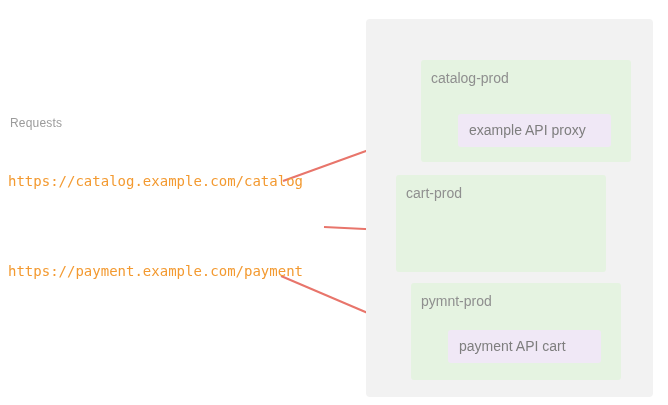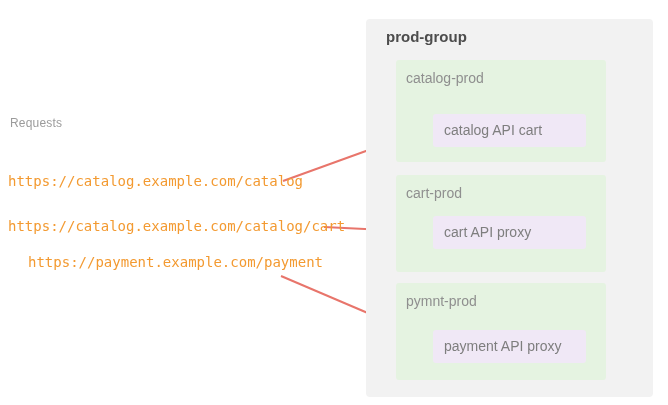--- a/index.html
+++ b/index.html
@@ -28,21 +28,21 @@
     position: absolute;
     left: 8px;
     font-family: "DejaVu Sans Mono", "Liberation Mono", monospace;
     font-size: 14px;
     line-height: 13px;
     color: var(--url-text, #f39a31);
     white-space: nowrap;
   }
   .url-0 { top: 175px; }
   .url-1 { top: 220px; }
-  .url-2 { top: 256px; margin-left: 20px; }
+  .url-2 { top: 265px; }
 
   
   .group {
     position: absolute;
     left: 366px;
     top: 19px;
     width: 287px;
     height: 378px;
     background: var(--group-bg, #f2f2f2);
     border-radius: 4px;
@@ -55,23 +55,23 @@
     font-weight: bold;
     color: var(--group-label, #4d4d4d);
   }
   .env {
     position: absolute;
     left: 30px;
     width: 210px;
     background: var(--env-bg, #e5f3e1);
     border-radius: 3px;
   }
-  .env-0 { top: 41px;  height: 102px; }
+  .env-0 { top: 41px;  height: 102px; margin-left: 25px; }
   .env-1 { top: 156px; height: 97px; }
-  .env-2 { top: 264px; height: 97px; }
+  .env-2 { top: 264px; height: 97px; margin-left: 15px; }
   .env-label {
     position: absolute;
     left: 10px;
     top: 10px;
     font-size: 14px;
     color: var(--env-label, #8f8f8f);
   }
   .proxy {
     position: absolute;
     left: 37px;
@@ -119,35 +119,32 @@
       </marker>
     </defs>
     <line marker-end="url(#ah)" x1="283" y1="181" x2="424" y2="130"></line>
     <line marker-end="url(#ah)" x1="324" y1="227" x2="426" y2="232"></line>
     <line marker-end="url(#ah)" x1="281" y1="276" x2="424" y2="337"></line>
   </svg>
 
   <div class="req-title">Requests</div>
 
   <div class="url url-0">https://catalog.example.com/catalog</div>
-  <div class="url url-1">https://catalog.example.com/catalog/cart</div>
   <div class="url url-2">https://payment.example.com/payment</div>
 
   <div class="group">
-    <div class="group-label">prod-group</div>
 
     <div class="env env-0">
       <div class="env-label">catalog-prod</div>
-      <div class="proxy">catalog API cart</div>
+      <div class="proxy">example API proxy</div>
     </div>
 
     <div class="env env-1">
       <div class="env-label">cart-prod</div>
-      <div class="proxy">cart API proxy</div>
     </div>
 
     <div class="env env-2">
       <div class="env-label">pymnt-prod</div>
-      <div class="proxy">payment API proxy</div>
+      <div class="proxy">payment API cart</div>
     </div>
   </div>
 
 </div>
 
 </body></html>

